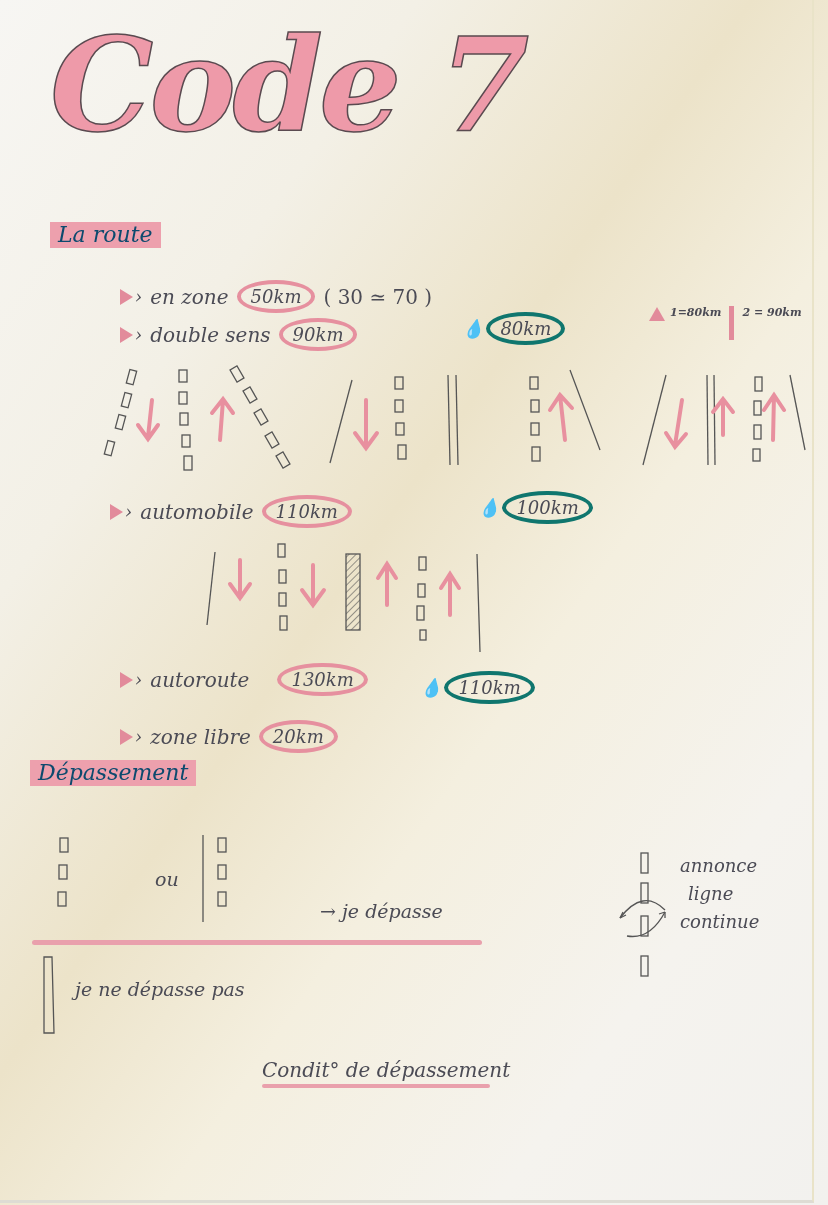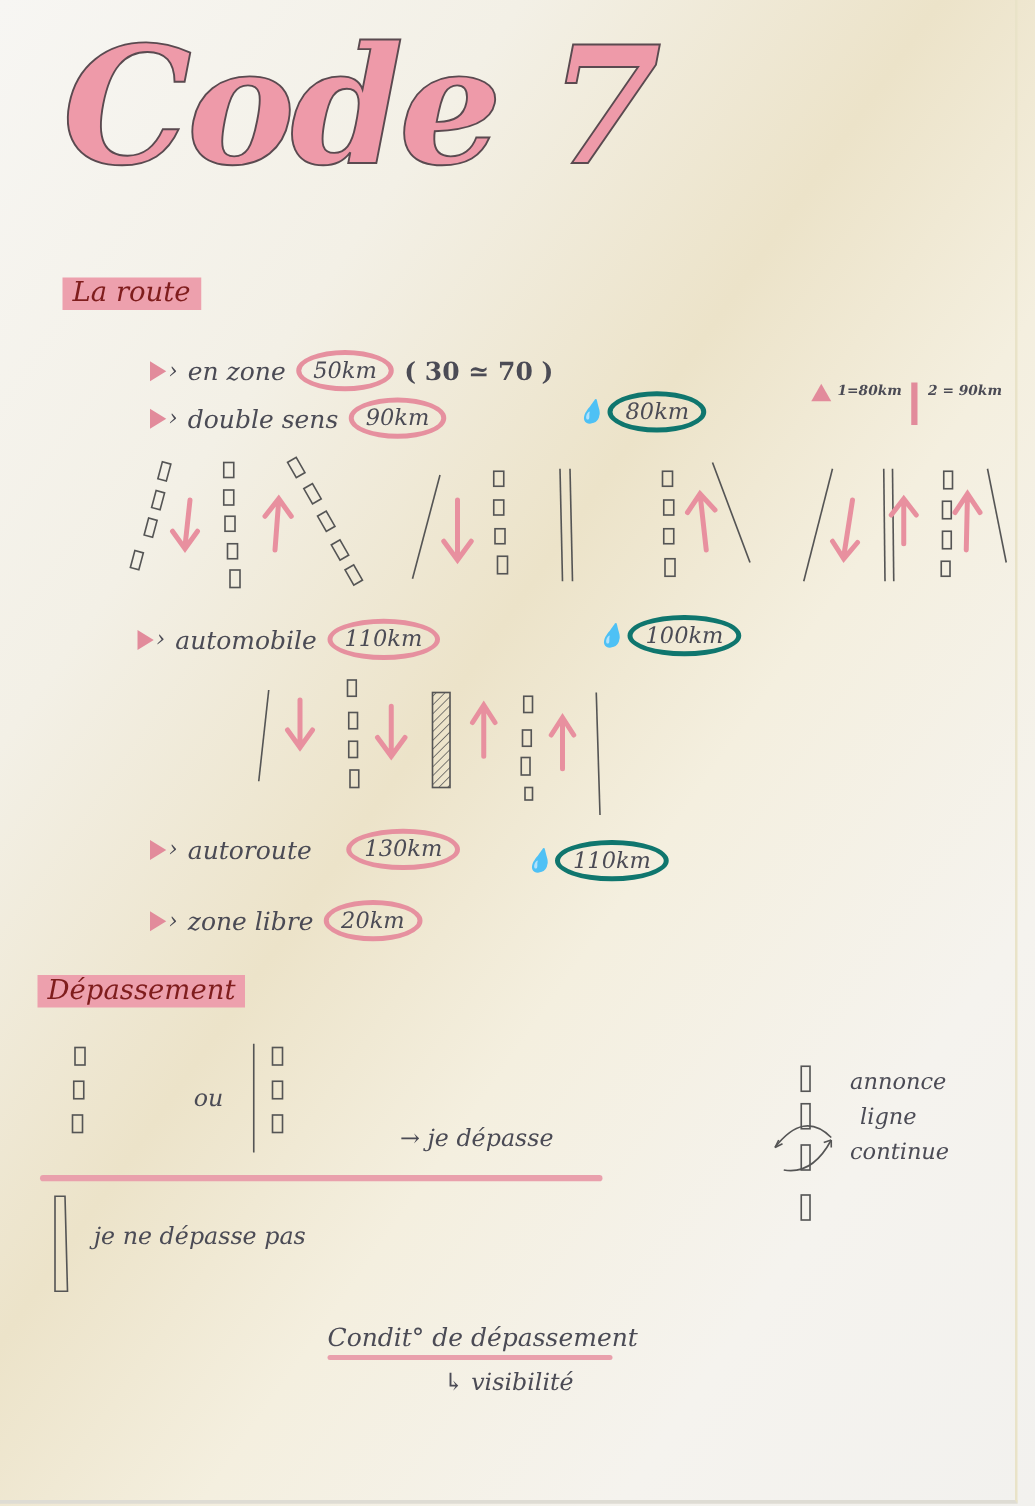--- a/index.html
+++ b/index.html
@@ -10,21 +10,21 @@
     background: linear-gradient(125deg, #f7f6f3 0%, #f3f0e6 25%, #ece3c9 45%, #f4efdf 60%, #f5f3ee 80%, #f2f1ee 100%);
   }
   .page-edge { position: absolute; left: 0; top: 0; width: 812px; height: 1200px; border-right: 2px solid #e9e3c8; border-bottom: 3px solid #dedcd4; }
   .abs { position: absolute; }
   .hand { font-family: "DejaVu Serif", serif; font-style: italic; color: #4b4b55; }
   .title {
     left: 50px; top: 20px; font-size: 130px; font-family: "DejaVu Serif", serif; font-style: italic; font-weight: bold;
     color: #ee9aa9; -webkit-text-stroke: 1.5px #5a4a50; letter-spacing: -4px; line-height: 1;
   }
   .heading {
-    background: #eda0ad; padding: 0 8px; font-size: 22px; line-height: 26px; font-style: italic; color: #7f1d1d;
+    background: #eda0ad; padding: 0 8px; font-size: 22px; line-height: 26px; font-style: italic; color: #0c4a6e;
   }
   .bullet-row { display: flex; align-items: center; gap: 8px; font-size: 20px; }
   .tri { width: 0; height: 0; border-top: 8px solid transparent; border-bottom: 8px solid transparent; border-left: 13px solid #e28b9b; display: inline-block; }
   .chev { font-size: 18px; margin-left: -6px; color: #4b4b55; }
   .pill-red { border: 4px solid #e6909f; border-radius: 50%; padding: 2px 10px; font-size: 18px; }
   .pill-blue { border: 4px solid #0f766e; border-radius: 50%; padding: 2px 10px; font-size: 18px; }
   .drop { font-size: 18px; color: #5a8e9a; margin-right: 2px; }
   .pink-rule { height: 5px; background: #e9a0ac; border-radius: 3px; }
   svg { overflow: visible; }
 </style>
@@ -35,21 +35,21 @@
 
 <div class="abs title">Code 7</div>
 
 <div class="abs heading" style="left:50px; top:222px;">La route</div>
 
 <div class="abs bullet-row hand" style="left:120px; top:280px;">
   <span class="tri"></span>
     <span class="chev">›</span>
   <span>en zone</span>
   <span class="pill-red">50km</span>
-  <span style="font-style:normal;font-weight:bold;">( 30 ≃ 70 )</span>
+  <span style="font-style:normal;">( 30 ≃ 70 )</span>
 </div>
 
 <div class="abs bullet-row hand" style="left:120px; top:318px;">
   <span class="tri"></span>
     <span class="chev">›</span>
   <span>double sens</span>
   <span class="pill-red">90km</span>
 </div>
 <div class="abs hand" style="left:462px; top:318px;">
   <span class="drop">💧</span><span class="pill-blue">80km</span>
@@ -159,21 +159,21 @@
   <span class="drop">💧</span><span class="pill-blue">110km</span>
 </div>
 
 <div class="abs bullet-row hand" style="left:120px; top:720px;">
   <span class="tri"></span>
     <span class="chev">›</span>
   <span>zone libre</span>
   <span class="pill-red">20km</span>
 </div>
 
-<div class="abs heading" style="left:30px; top:780px;text-align:right;">Dépassement</div>
+<div class="abs heading" style="left:30px; top:760px;text-align:right;">Dépassement</div>
 
 <svg class="abs" style="left:40px; top:830px;" width="200" height="100">
   <g fill="none" stroke="#555" stroke-width="1.3">
     <rect x="20" y="8" width="8" height="14"></rect>
       <rect x="19" y="35" width="8" height="14"></rect>
       <rect x="18" y="62" width="8" height="14"></rect>
     <line x1="163" y1="5" x2="163" y2="92"></line>
     <rect x="178" y="8" width="8" height="14"></rect>
       <rect x="178" y="35" width="8" height="14"></rect>
       <rect x="178" y="62" width="8" height="14"></rect>
@@ -203,14 +203,13 @@
 <div class="abs pink-rule" style="left:32px; top:940px; width:450px;"></div>
 
 <svg class="abs" style="left:40px; top:955px;" width="20" height="80">
   <polygon points="4,2 12,2 14,78 4,78" fill="none" stroke="#555" stroke-width="1.3"></polygon>
 </svg>
 <div class="abs hand" style="left:75px; top:978px; font-size:19px;">je ne dépasse pas</div>
 
 <div class="abs hand" style="left:262px; top:1058px; font-size:20px;">Condit° de dépassement</div>
 <div class="abs pink-rule" style="left:262px; top:1084px; width:228px; height:4px;"></div>
 <div class="abs hand" style="left:355px; top:1092px; font-size:19px; line-height:28px;">
-  <div>↳ visibilité</div>
 </div>
 
 </body></html>

